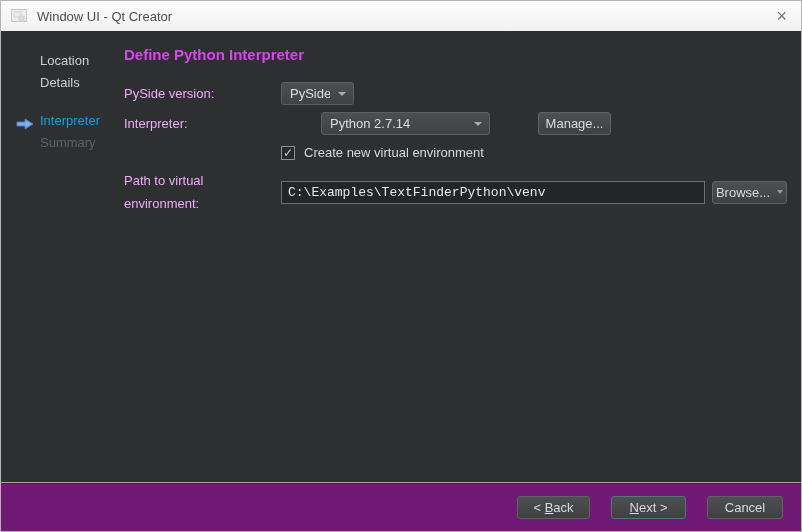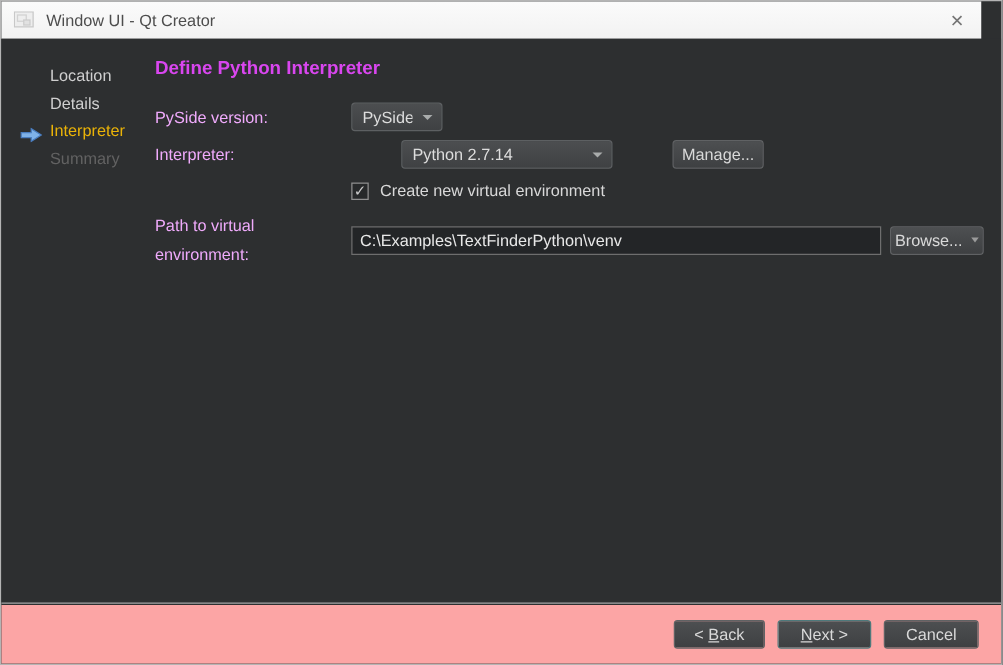--- a/index.html
+++ b/index.html
@@ -5,38 +5,38 @@
   * { margin:0; padding:0; box-sizing:border-box; }
   body { background:#ffffff; font-family:"Liberation Sans", sans-serif; }
 
   .window {
     position:relative; width:802px; height:532px;
     border:1px solid #b4b4b4; background:#2d2f30; overflow:hidden;
   }
 
   
   .titlebar {
-    position:absolute; top:0; left:0; right:16px; height:30px;
+    position:absolute; top:0; left:0; right:0; height:30px;
     background:linear-gradient(#fbfbfb,#f2f2f2);
     display:flex; align-items:center; padding:0 10px;
   }
   .app-icon { width:17px; height:14px; margin-right:9px; display:inline-block; opacity:.8; }
   .title { font-size:13px; color:#4d4d4d; flex:1; }
   .close-btn { font-size:18px; color:#757575; line-height:1; padding:0 4px; cursor:default; }
 
   
   .content {
     position:absolute; top:30px; left:0; right:0; height:452px;
     border-bottom:1px solid #a6a6a6; background:#2d2f30;
   }
 
   .sidebar { position:absolute; top:19px; left:0; width:123px; }
   .step { position:relative; height:22px; line-height:22px; padding-left:39px;
           font-size:13px; color:#cfcfcf; white-space:nowrap; }
-  .step.current { color:#eab308; }
+  .step.current { color:#0ea5e9;margin-top:16px; }
   .step.disabled { color:#626262; }
   .step-arrow { position:absolute; left:15px; top:5px; width:18px; height:12px; }
 
   .main { position:absolute; top:0; left:123px; right:0; bottom:0; }
   .page-title { position:absolute; top:15px; left:0; font-size:15px; font-weight:bold; color:#d946ef; }
 
   .row { position:absolute; left:0; display:flex; align-items:center; }
   .row-pyside { top:51px; }
   .row-interpreter { top:81px;gap:40px; }
   .row-checkbox { top:114px; left:157px; }
@@ -62,35 +62,35 @@
     border:1px solid #606264; border-radius:3px;
     color:#d9d9d9; font-size:13px; font-family:inherit;
     display:inline-flex; align-items:center; justify-content:center;
     padding:0 10px; white-space:nowrap;
   }
   .btn-default { border-color:#4e797b; }
 
   .text-input {
     height:23px; width:424px; background:#232527;
     border:1px solid #6e6e6e; color:#e8e8e8;
-    font-size:13px; font-family:Liberation Sans, sans-serif; padding:0 6px; border-radius:0;
+    font-size:13px; font-family:Liberation Mono, monospace; padding:0 6px; border-radius:0;
   }
 
   .checkbox {
     width:14px; height:14px; border:1px solid #909090; background:#27292a;
     display:inline-flex; align-items:center; justify-content:center;
   }
   .checkmark { font-size:12px; line-height:12px; color:#cbcbcb; }
   .cb-label { margin-left:9px; font-size:13px; color:#d8d8d8; }
 
   
   .footer {
     position:absolute; top:483px; left:0; right:0; bottom:0;
     display:flex; align-items:center; justify-content:flex-end;
-    gap:10px; padding-right:18px; background:#fca5a5;
+    gap:21px; padding-right:18px; background:#701a75;
   }
   .btn u { text-decoration:underline; }
 </style>
 </head>
 <body>
 
 <div class="window">
 
   <div class="titlebar">
     <span class="app-icon">

